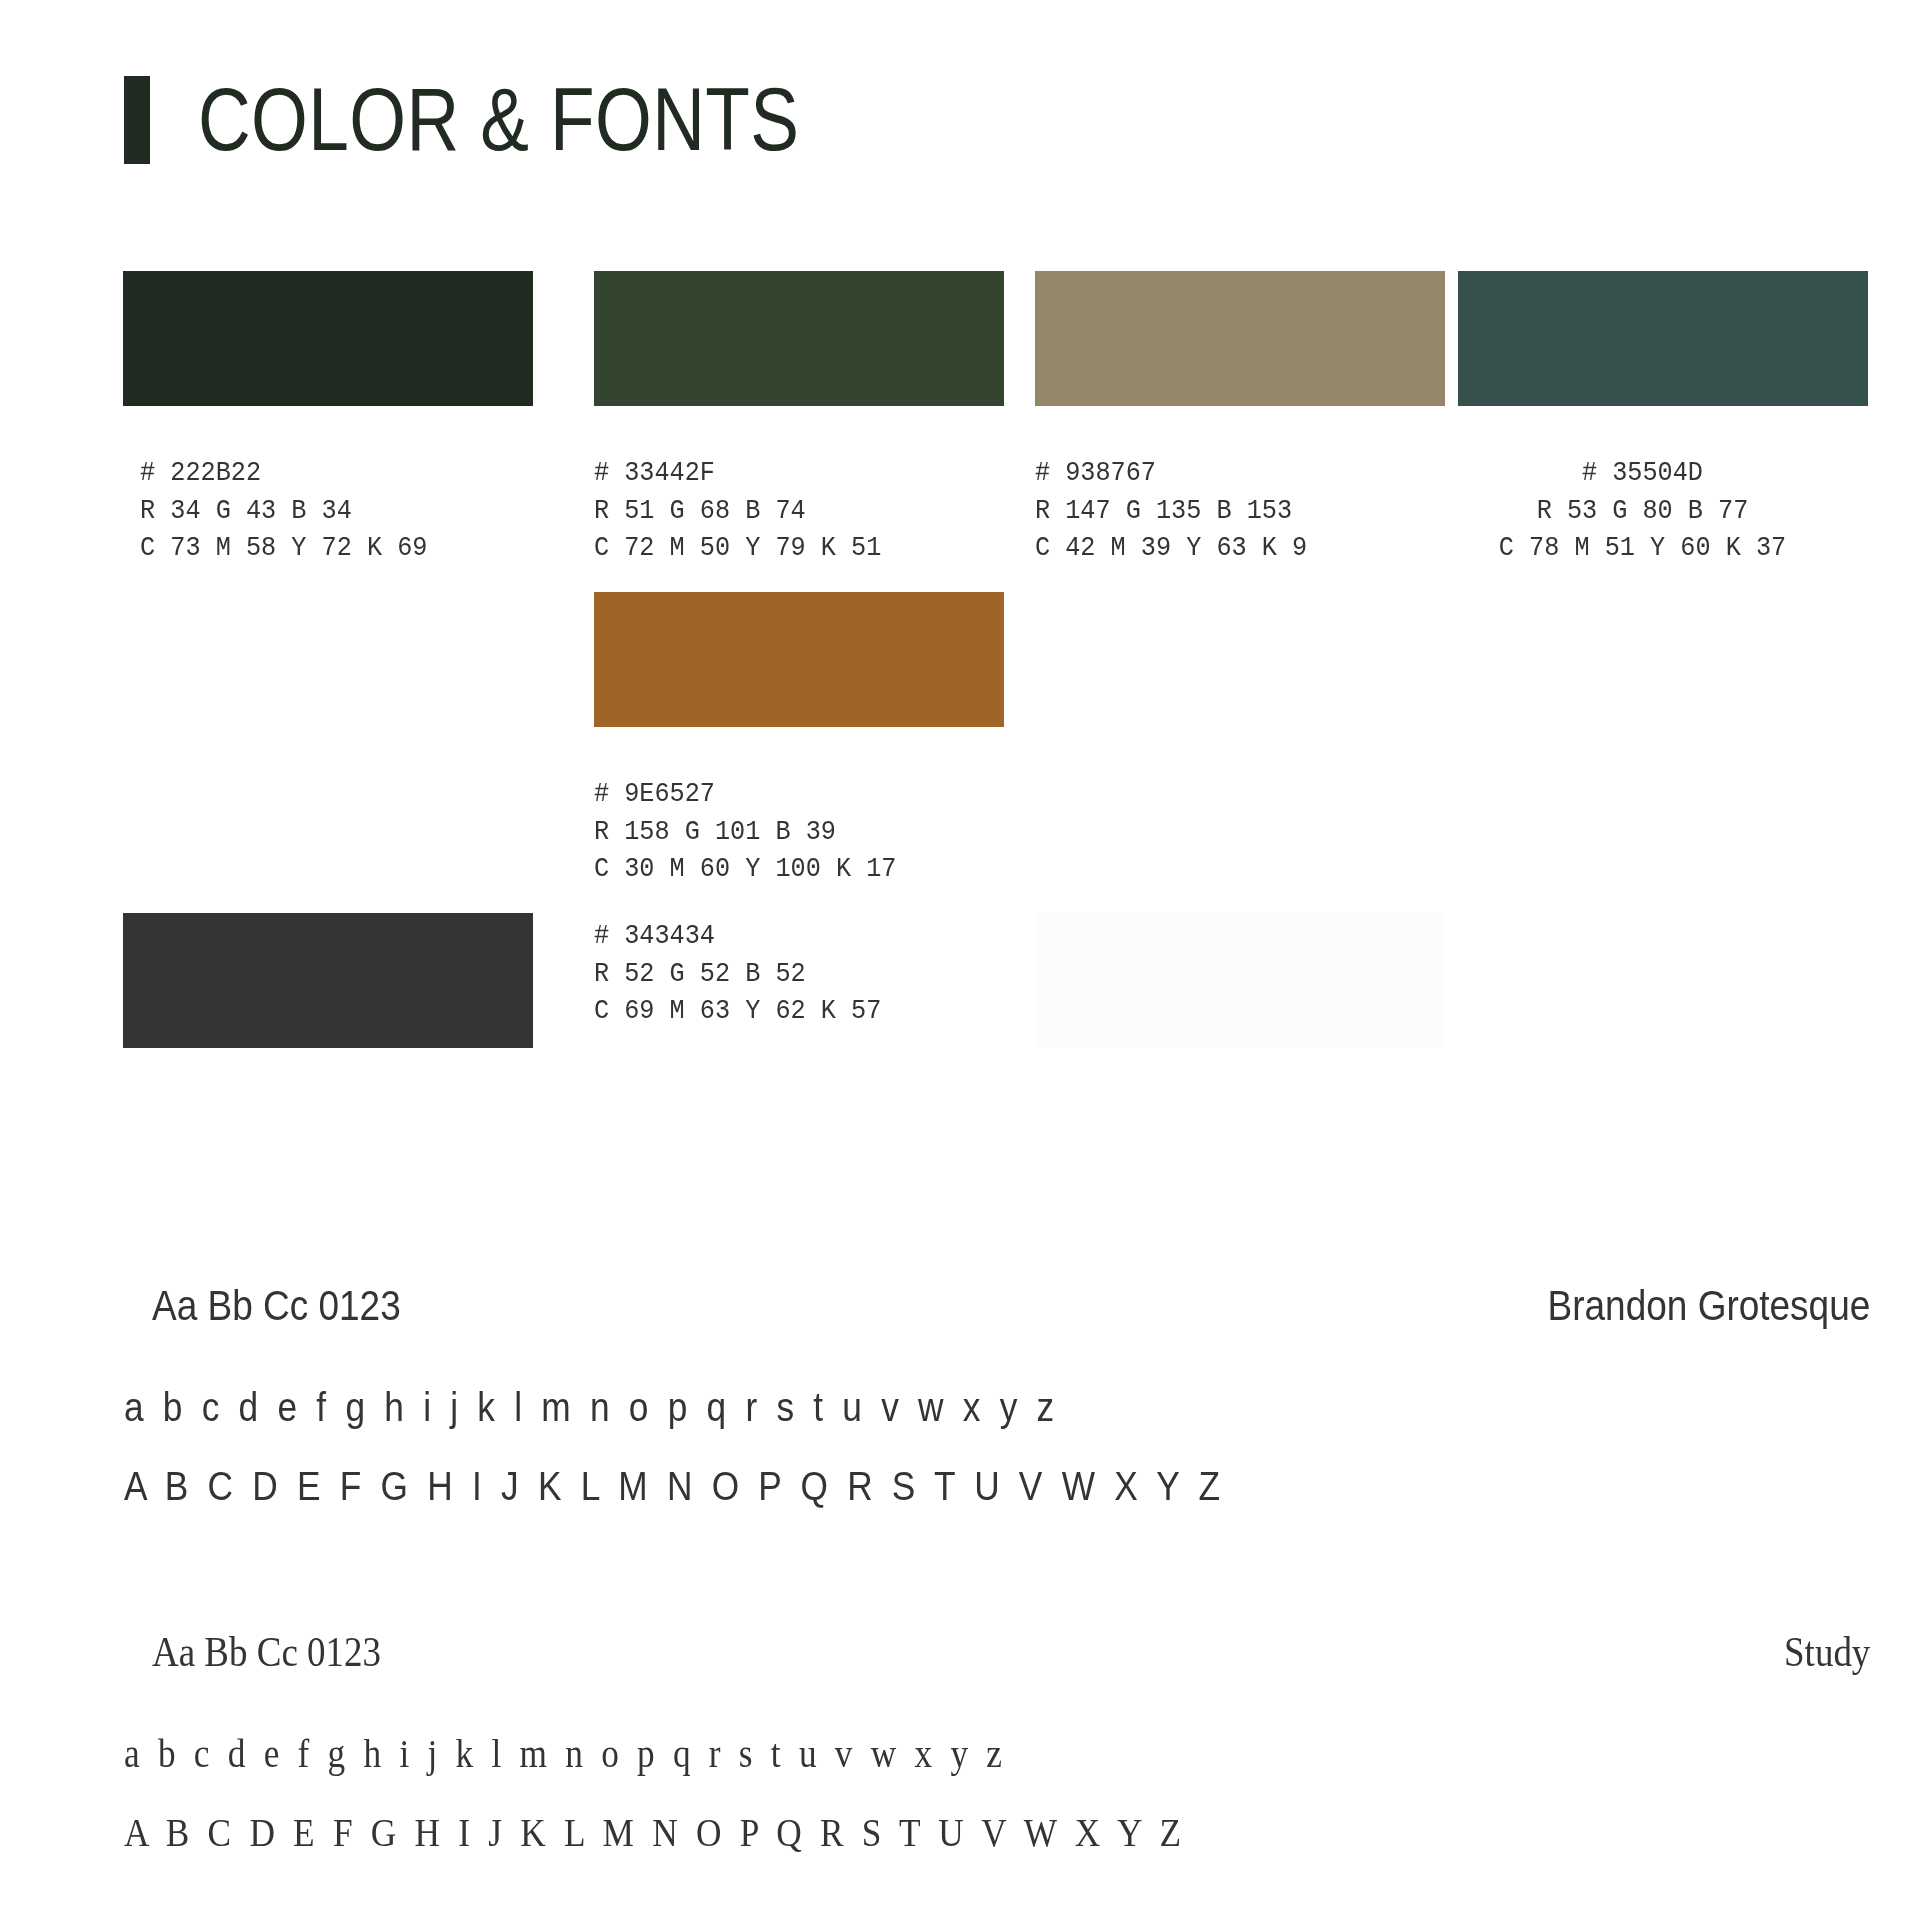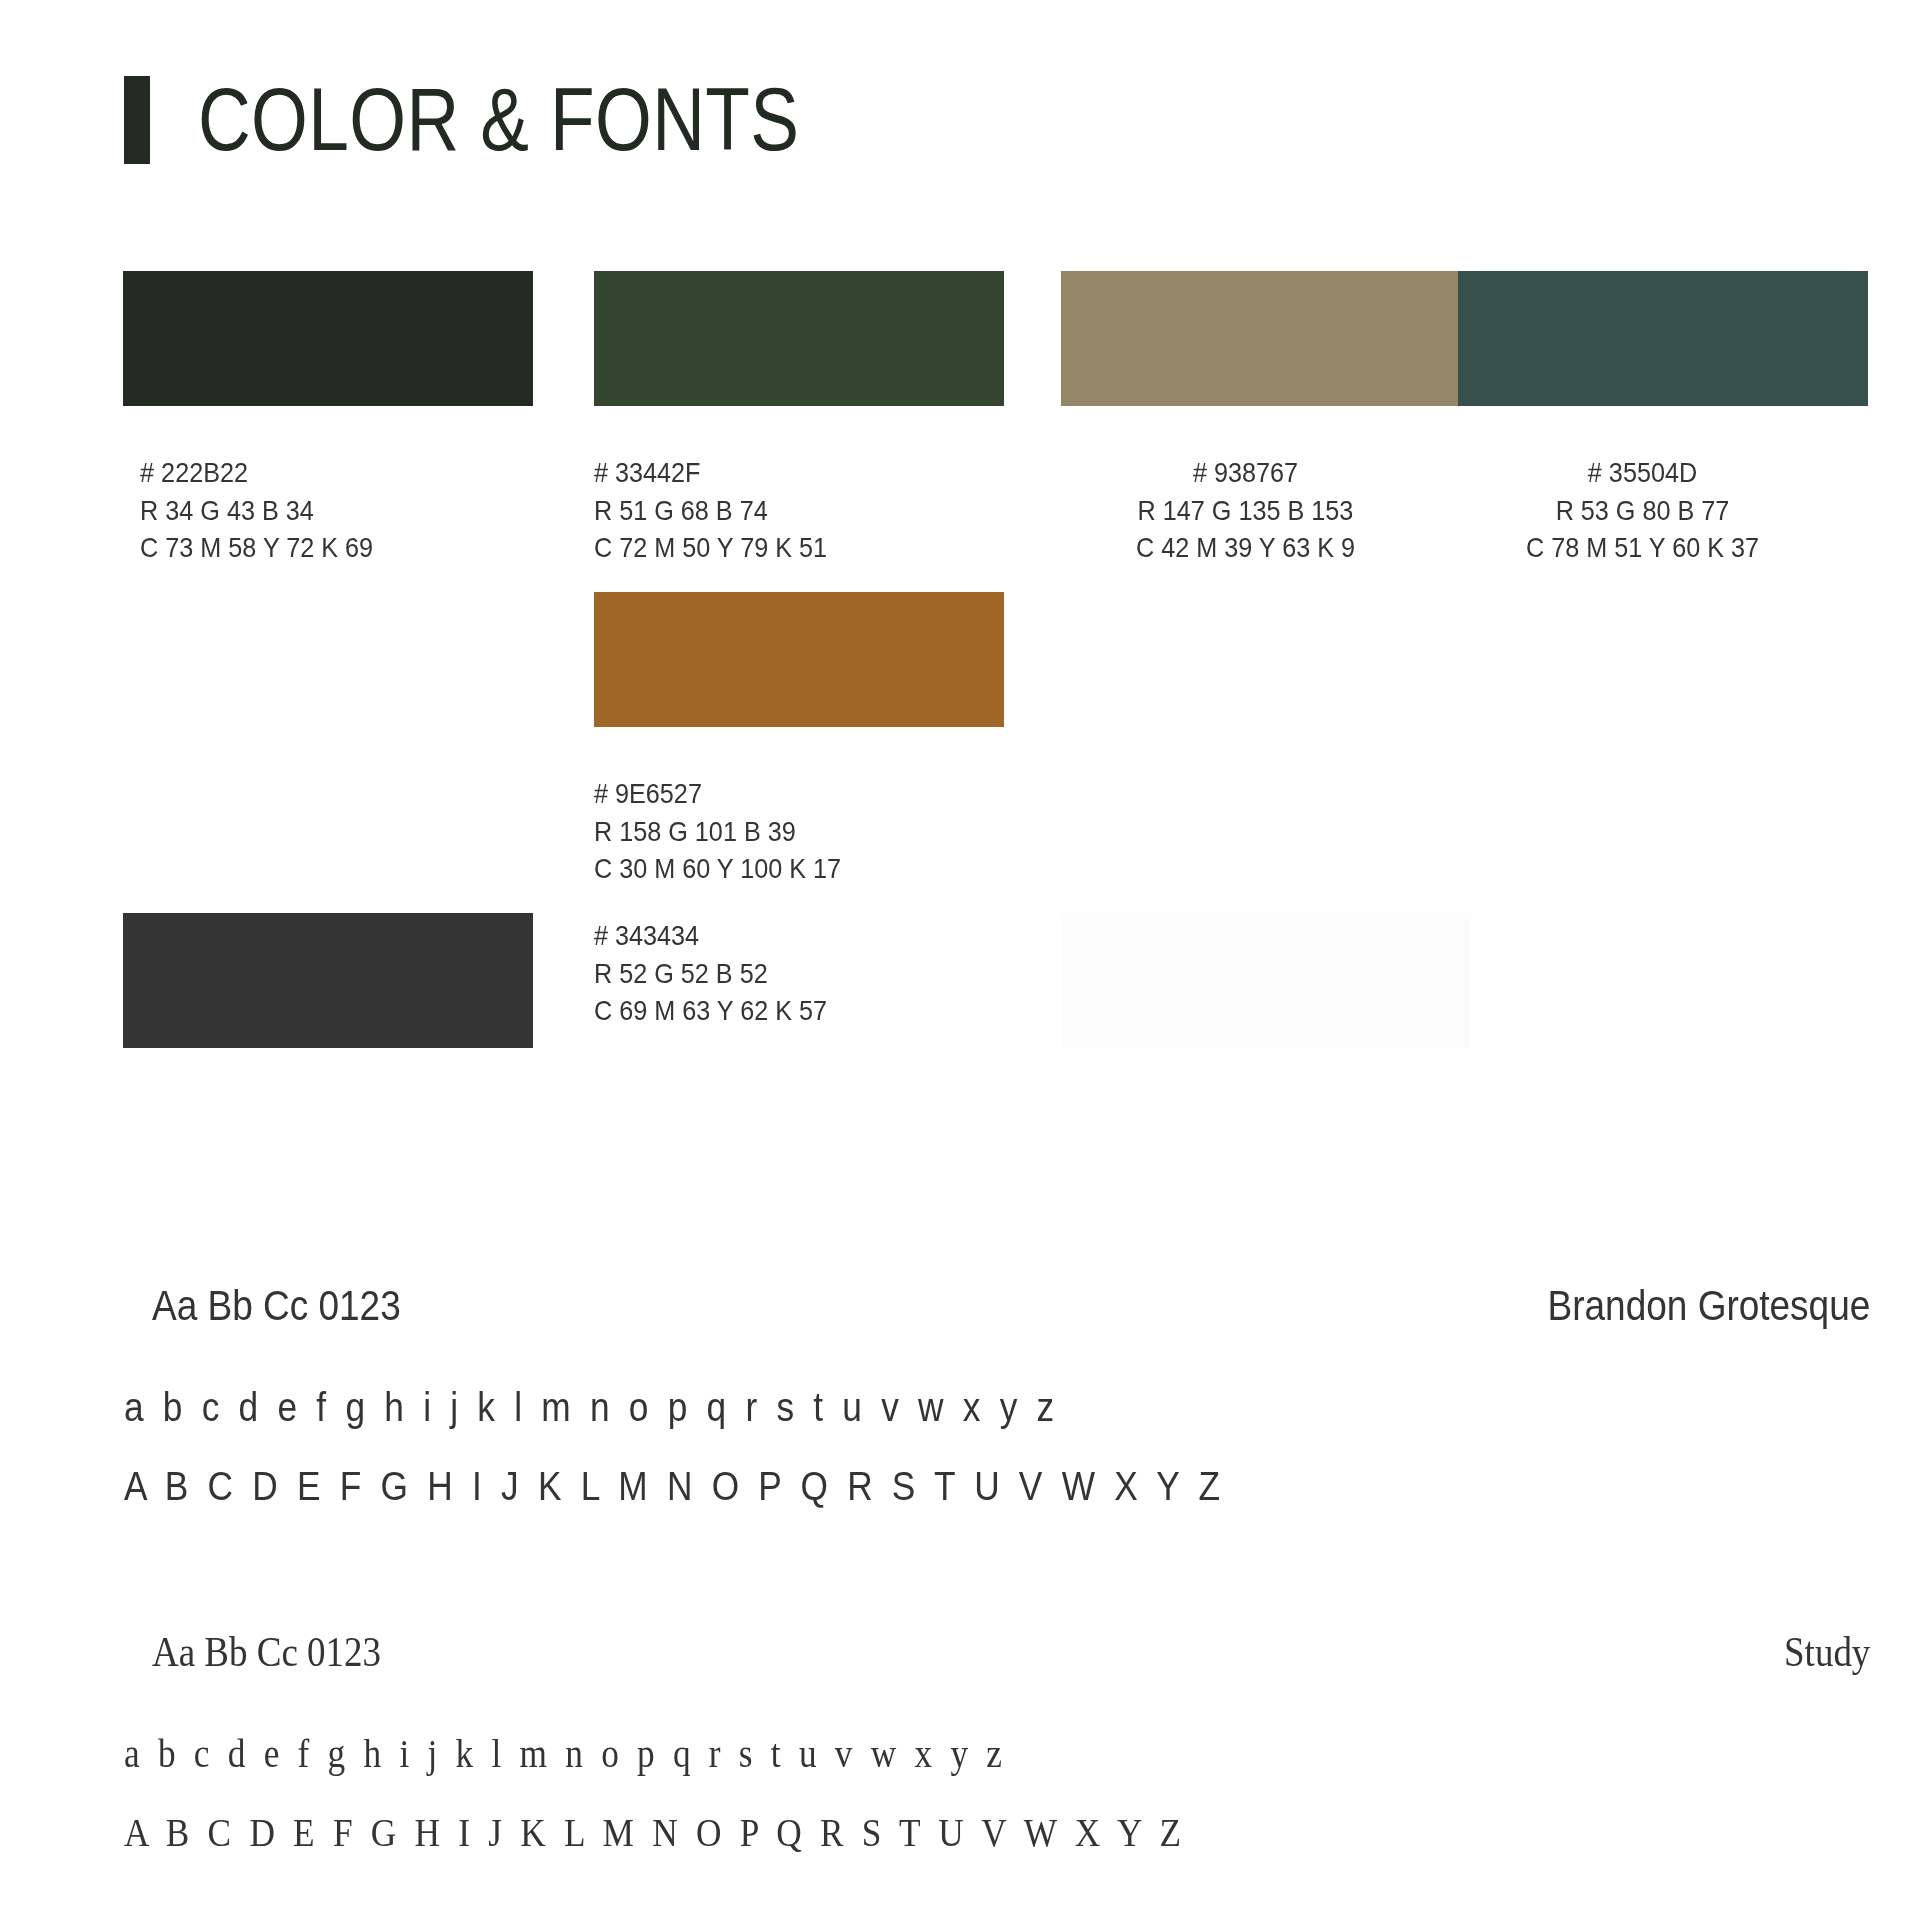--- a/index.html
+++ b/index.html
@@ -53,28 +53,29 @@
   
   .swatch-grid {
     position: absolute;
     left: 123px;
     top: 271px;
     width: 1745px;
   }
   .swatch-row {
     position: relative;
     width: 100%;
+    font-family: Liberation Mono, monospace;
   }
   .cell {
     position: absolute;
     width: 410px;
   }
   .col0 { left: 0px; }
   .col1 { left: 425px; margin-left: 46px; }
-  .col2 { left: 938px; text-align: center; }
+  .col2 { left: 912px; }
   .col3 { left: 1335px; text-align: center; }
 
   .swatch-chip {
     width: 410px;
     height: 135px;
   }
 
   .swatch-meta {
     margin-top: 48px;
     color: #343434;

